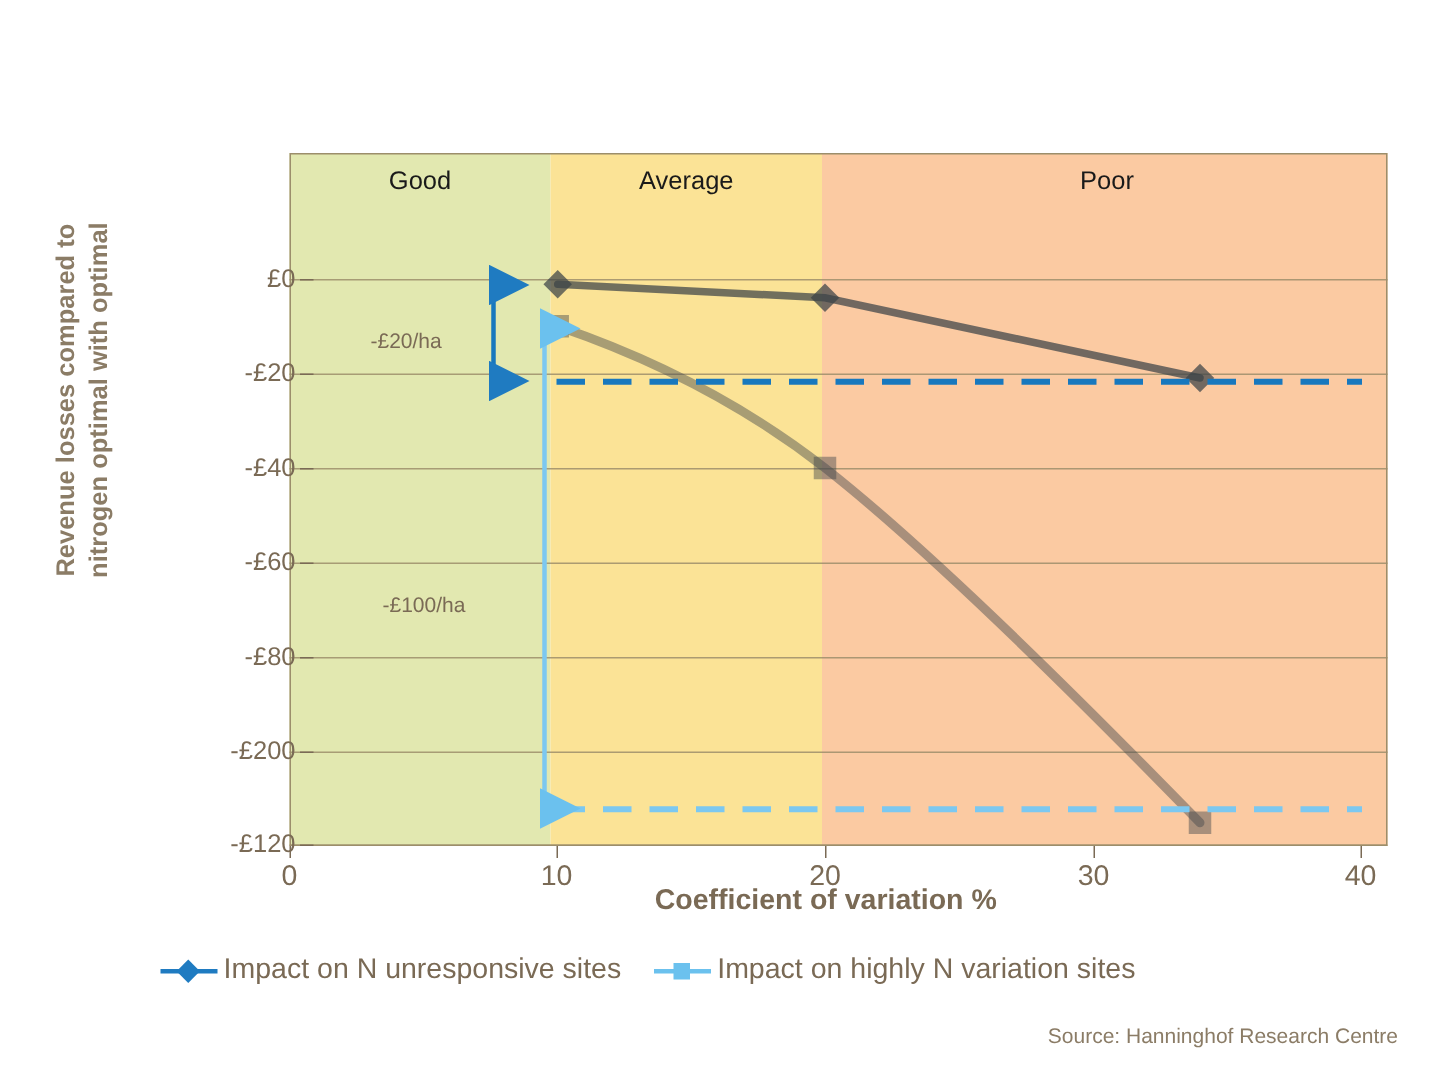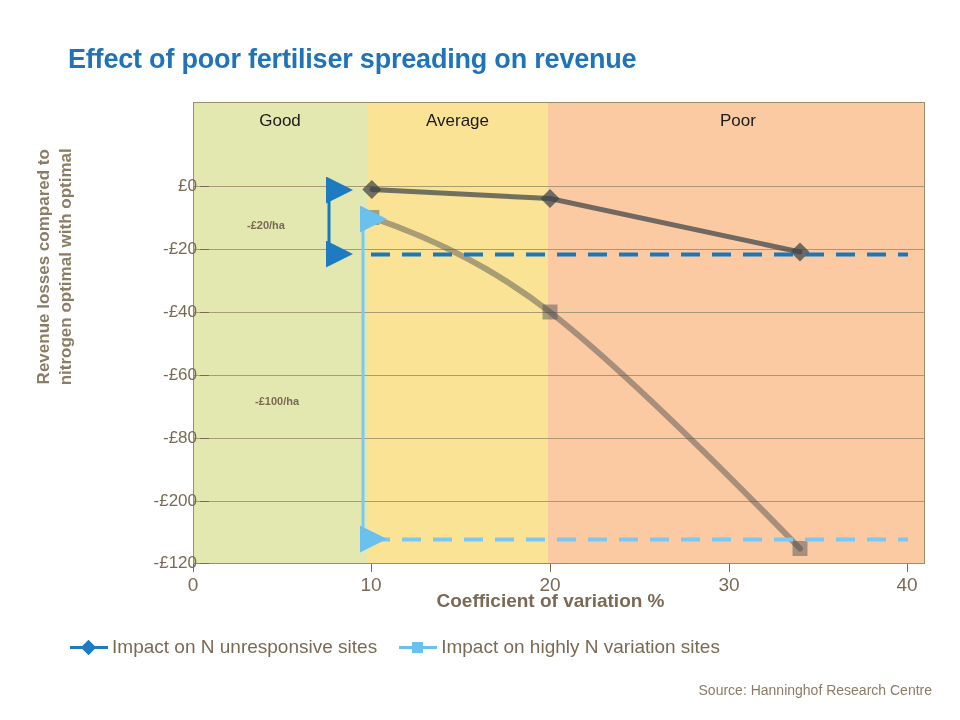--- a/index.html
+++ b/index.html
@@ -49,49 +49,48 @@
     font-size:19px;font-weight:bold;color:#7a6a55;
   }
   .yaxis-title{
     position:absolute;left:-140px;top:245px;width:390px;
     transform:rotate(-90deg);text-align:center;
     font-size:17px;font-weight:bold;color:#8b7c66;line-height:1.28;
   }
 
   
   .annot{
-    position:absolute;font-size:11px;font-weight:bold;color:#7a6a55;
+    position:absolute;font-size:14px;font-weight:normal;color:#7a6a55;
     white-space:nowrap;
   }
 
   
   .legend{
     position:absolute;left:0;top:636px;width:790px;
-    display:flex;justify-content:center;align-items:center;gap:22px;
+    display:flex;justify-content:center;align-items:center;gap:22px;padding-left:37px;
   }
   .legend-item{display:flex;align-items:center;gap:4px;}
   .legend-key{position:relative;width:38px;height:14px;}
   .legend-line{position:absolute;left:0;top:6px;width:38px;height:3px;}
   .legend-mark{position:absolute;left:13px;top:2px;width:11px;height:11px;}
   .legend-mark.dia{transform:rotate(45deg);}
   .legend-text{font-size:19px;color:#7a6a55;white-space:nowrap;}
 
   .source{
     position:absolute;right:28px;top:682px;
     font-size:14px;color:#8b7c66;white-space:nowrap;
   }
 
   svg{position:absolute;inset:0;overflow:visible;}
 </style>
 </head>
 <body>
 
 <div id="root">
 
-  <div class="title">Effect of poor fertiliser spreading on revenue</div>
 
   <div class="yaxis-title">
     <span>Revenue losses compared to</span><br>
     <span>nitrogen optimal with optimal</span>
   </div>
 
   <div class="plot">
 
     <div class="bands">
       <div class="band band-good"></div>

